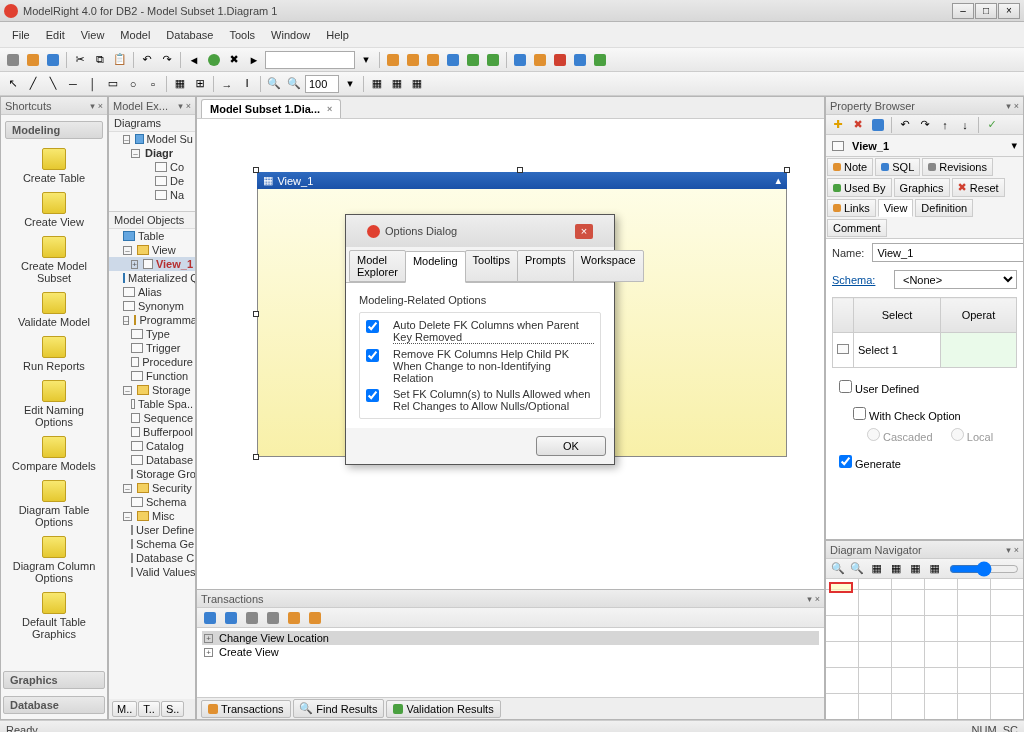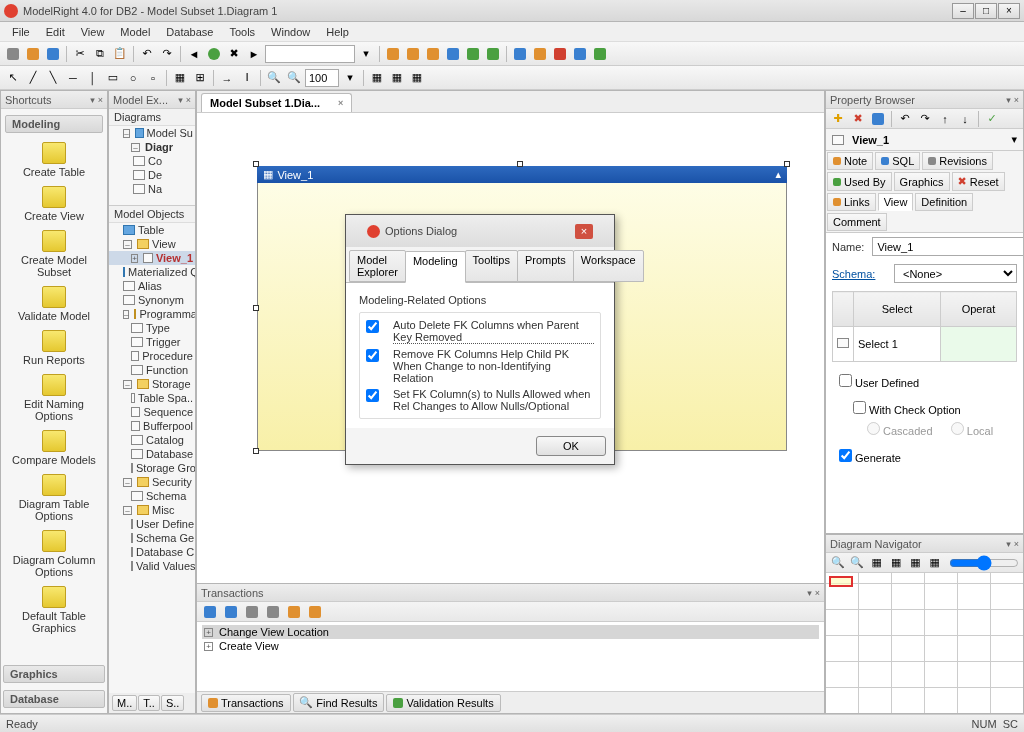--- a/index.html
+++ b/index.html
@@ -5,21 +5,21 @@
 * { margin: 0; padding: 0; box-sizing: border-box; font-family: "Segoe UI", Tahoma, sans-serif; font-size: 11px; }
 body { background: #f0f0f0; width: 1024px; height: 732px; overflow: hidden; position: relative; }
 
 
 .titlebar { height: 22px; background: linear-gradient(#e8e8e8, #d8d8d8); display: flex; align-items: center; padding: 0 4px; border-bottom: 1px solid #b5b5b5; }
 .titlebar .app-icon { width: 14px; height: 14px; background: #e04030; border-radius: 50%; margin-right: 5px; }
 .titlebar .title { flex: 1; color: #444; }
 .titlebar .win-btn { width: 22px; height: 16px; background: linear-gradient(#f5f5f5, #ddd); border: 1px solid #999; margin-left: 1px; text-align: center; line-height: 13px; font-size: 10px; cursor: pointer; }
 
 
-.menubar { height: 20px; background: #f0f0f0; display: flex; align-items: center; padding: 0 4px; border-bottom: 1px solid #ddd; }
+.menubar { height: 26px; background: #f0f0f0; display: flex; align-items: center; padding: 0 4px; border-bottom: 1px solid #ddd; }
 .menubar .item { padding: 2px 8px; color: #333; cursor: pointer; }
 
 
 .toolbar { height: 24px; background: linear-gradient(#f8f8f8, #e8e8e8); display: flex; align-items: center; padding: 0 4px; border-bottom: 1px solid #ccc; gap: 2px; }
 .tbtn { width: 18px; height: 18px; display: inline-flex; align-items: center; justify-content: center; cursor: pointer; border-radius: 2px; }
 .tsep { width: 1px; height: 16px; background: #bbb; margin: 0 2px; }
 .tinput { height: 18px; border: 1px solid #aaa; background: #fff; padding: 0 3px; }
 
 
 .main-area { display: flex; height: calc(100% - 22px - 20px - 24px - 24px - 18px); }
@@ -34,33 +34,33 @@
 .shortcut-grp-hdr { background: linear-gradient(#e9e9e9, #d8d8d8); border: 1px solid #bbb; border-radius: 2px; padding: 2px 6px; margin: 2px 2px 5px; color: #555; font-weight: bold; font-size: 11px; }
 .shortcut-item { text-align: center; padding: 4px 2px; cursor: pointer; color: #333; }
 .shortcut-item .ico { width: 24px; height: 22px; margin: 0 auto 2px; background: linear-gradient(#f8e870, #e5c830); border: 1px solid #c0a020; border-radius: 2px; }
 
 
 .model-ex { width: 88px; }
 .model-ex-body { flex: 1; overflow: hidden; font-size: 11px; }
 .tree-section-hdr { padding: 2px 5px; color: #333; background: #f2f2f2; border-bottom: 1px solid #ddd; }
 .tree-item { padding: 1px 2px 1px 14px; white-space: nowrap; overflow: hidden; text-overflow: ellipsis; color: #333; display: flex; align-items: center; gap: 3px; }
 .tree-item.d1 { padding-left: 22px; }
-.tree-item.d2 { padding-left: 24px; }
+.tree-item.d2 { padding-left: 46px; }
 .tree-item.sel { background: #cdd9e8; }
 .tree-item .red { color: #b63030; font-weight: bold; }
 .tree-exp { display: inline-block; width: 9px; height: 9px; border: 1px solid #888; text-align: center; line-height: 7px; font-size: 8px; color: #555; margin-right: 2px; }
 .tico { width: 12px; height: 10px; display: inline-block; }
 .tico.folder { background: #f3d060; border: 1px solid #c09020; }
 .tico.tbl { background: #64a6e0; border: 1px solid #3076b0; }
 .tico.doc { background: #fafafa; border: 1px solid #888; }
 
 
 .center { flex: 1; display: flex; flex-direction: column; background: #fff; border: 1px solid #b5b5b5; overflow: hidden; }
 .doc-tabs { height: 22px; background: #eee; border-bottom: 1px solid #ccc; display: flex; align-items: flex-end; padding-left: 4px; }
-.doc-tab { background: #fff; border: 1px solid #bbb; border-bottom: none; border-radius: 3px 3px 0 0; padding: 3px 8px; display: flex; align-items: center; gap: 18px; font-size: 11px; font-weight: bold; }
+.doc-tab { background: #fff; border: 1px solid #bbb; border-bottom: none; border-radius: 3px 3px 0 0; padding: 3px 8px; display: flex; align-items: center; gap: 7px; font-size: 11px; font-weight: bold; }
 .doc-tab .x { color: #888; font-size: 9px; cursor: pointer; }
 .canvas { flex: 1; position: relative; background: #fff; overflow: hidden; }
 .view-window { position: absolute; left: 60px; top: 53px; width: 530px; height: 285px; }
 .view-titlebar { height: 17px; background: linear-gradient(#2e6abf, #1a52a8); color: #fff; font-size: 11px; padding: 0 6px; display: flex; align-items: center; }
 .view-body { height: calc(100% - 17px); background: linear-gradient(#fefde6, #f8f0a8); border: 1px solid #888; border-top: none; }
 .sel-handle { position: absolute; width: 6px; height: 6px; background: #fff; border: 1px solid #333; }
 
 
 .transactions { height: 130px; border-top: 1px solid #b5b5b5; display: flex; flex-direction: column; background: #f6f6f6; }
 .trans-body { flex: 1; background: #fff; padding: 3px 5px; font-size: 11px; overflow-y: auto; }

